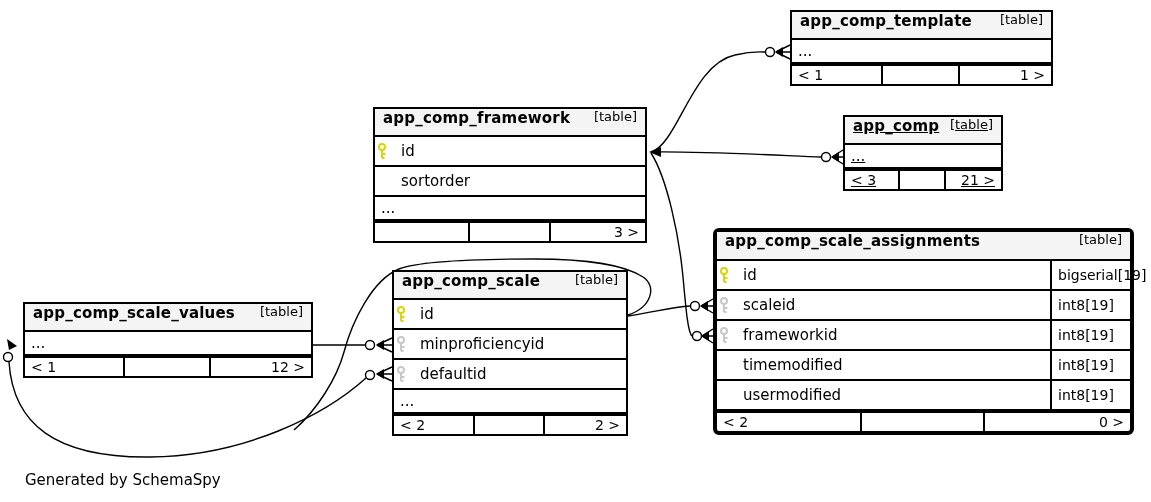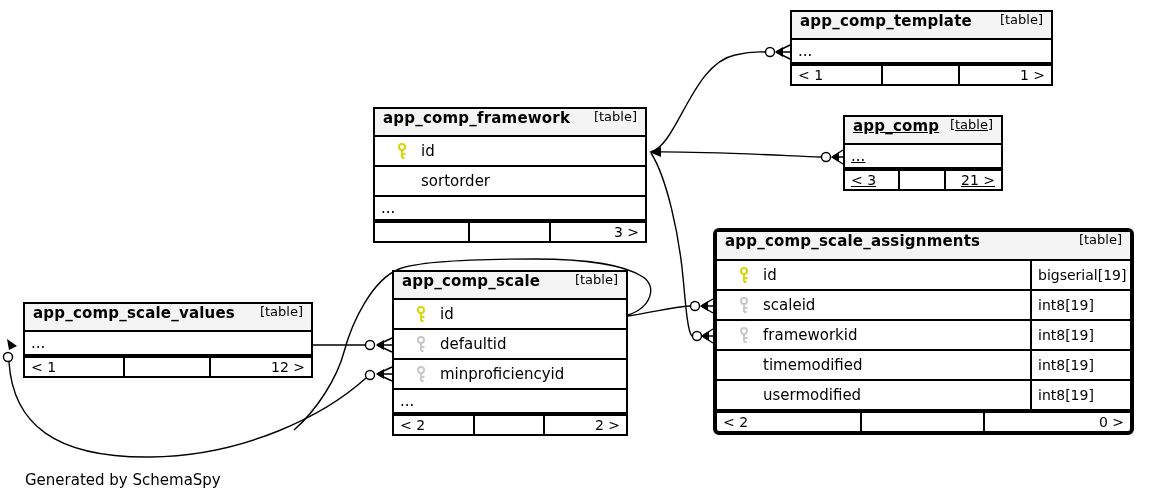--- a/index.html
+++ b/index.html
@@ -9,29 +9,29 @@
 
   .edges{position:absolute;left:0;top:0;width:1151px;height:502px;pointer-events:none;}
 
   .table{position:absolute;background:#fff;border:2px solid #000;}
   .table.emph{border-width:4px;border-radius:6px;}
   .hdr{height:28px;background:#f4f4f4;border-bottom:2px solid #000;
        display:flex;justify-content:space-between;align-items:flex-start;padding:0 8px;}
   .emph .hdr{height:29px;}
   .tname{font-weight:bold;font-size:15px;letter-spacing:.2px;}
   .ttag{font-size:13px;}
-  .row{height:30px;border-bottom:2px solid #000;display:flex;align-items:center;padding-left:20px;font-size:15px;}
+  .row{height:30px;border-bottom:2px solid #000;display:flex;align-items:center;padding-left:0;font-size:15px;}
   .row:last-of-type{border-bottom:none;}
   .dots{height:24px;padding-left:6px;}
   .kicon{width:14px;height:17px;display:inline-flex;align-items:center;justify-content:center;margin-right:12px;flex:none;}
   .kicon.spacer svg{visibility:hidden;}
   .pk{color:#d6d60a;}
   .fk{color:#c8c8c8;}
   .cname{white-space:nowrap;}
-  .ctype{flex:none;width:100px;align-self:stretch;display:flex;align-items:center;
+  .ctype{flex:none;width:80px;align-self:stretch;display:flex;align-items:center;
          border-left:2px solid #000;padding-left:6px;font-size:14px;margin-left:auto;}
   .tfoot{height:20px;display:flex;border-top:2px solid #000;font-size:14px;line-height:18px;}
   .fc{display:block;}
   .fl{width:35%;border-right:2px solid #000;padding-left:6px;text-align:left;}
   .fm{width:30%;border-right:2px solid #000;}
   .fr{flex:1;text-align:right;padding-right:6px;}
 
   #t-template{left:790px;top:10px;width:263px;}
   #t-appcomp{left:843px;top:115px;width:160px;text-decoration:underline;}
   #t-framework{left:373px;top:107px;width:274px;}
@@ -213,31 +213,31 @@
     </span>
     <span class="cname">id</span>
   </div>
   <div class="row">
     <span class="kicon fk">
       <svg width="12" height="17" viewBox="0 0 12 17">
           <circle cx="6" cy="4" r="3" stroke="currentColor" stroke-width="2" fill="none"></circle>
           <path d="M6 7 V15 M6 11 h3.5 M6 15 h2.5" stroke="currentColor" stroke-width="2" fill="none"></path>
         </svg>
     </span>
+    <span class="cname">minproficiencyid</span>
+  </div>
+  <div class="row">
+    <span class="kicon fk">
+      <svg width="12" height="17" viewBox="0 0 12 17">
+          <circle cx="6" cy="4" r="3" stroke="currentColor" stroke-width="2" fill="none"></circle>
+          <path d="M6 7 V15 M6 11 h3.5 M6 15 h2.5" stroke="currentColor" stroke-width="2" fill="none"></path>
+        </svg>
+    </span>
     <span class="cname">defaultid</span>
   </div>
-  <div class="row">
-    <span class="kicon fk">
-      <svg width="12" height="17" viewBox="0 0 12 17">
-          <circle cx="6" cy="4" r="3" stroke="currentColor" stroke-width="2" fill="none"></circle>
-          <path d="M6 7 V15 M6 11 h3.5 M6 15 h2.5" stroke="currentColor" stroke-width="2" fill="none"></path>
-        </svg>
-    </span>
-    <span class="cname">minproficiencyid</span>
-  </div>
   <div class="row dots">
     <span class="cname">...</span>
   </div>
   <div class="tfoot">
     <span class="fc fl">&lt; 2</span>
     <span class="fc fm"></span>
     <span class="fc fr">2 &gt;</span>
   </div>
 </div>
 

